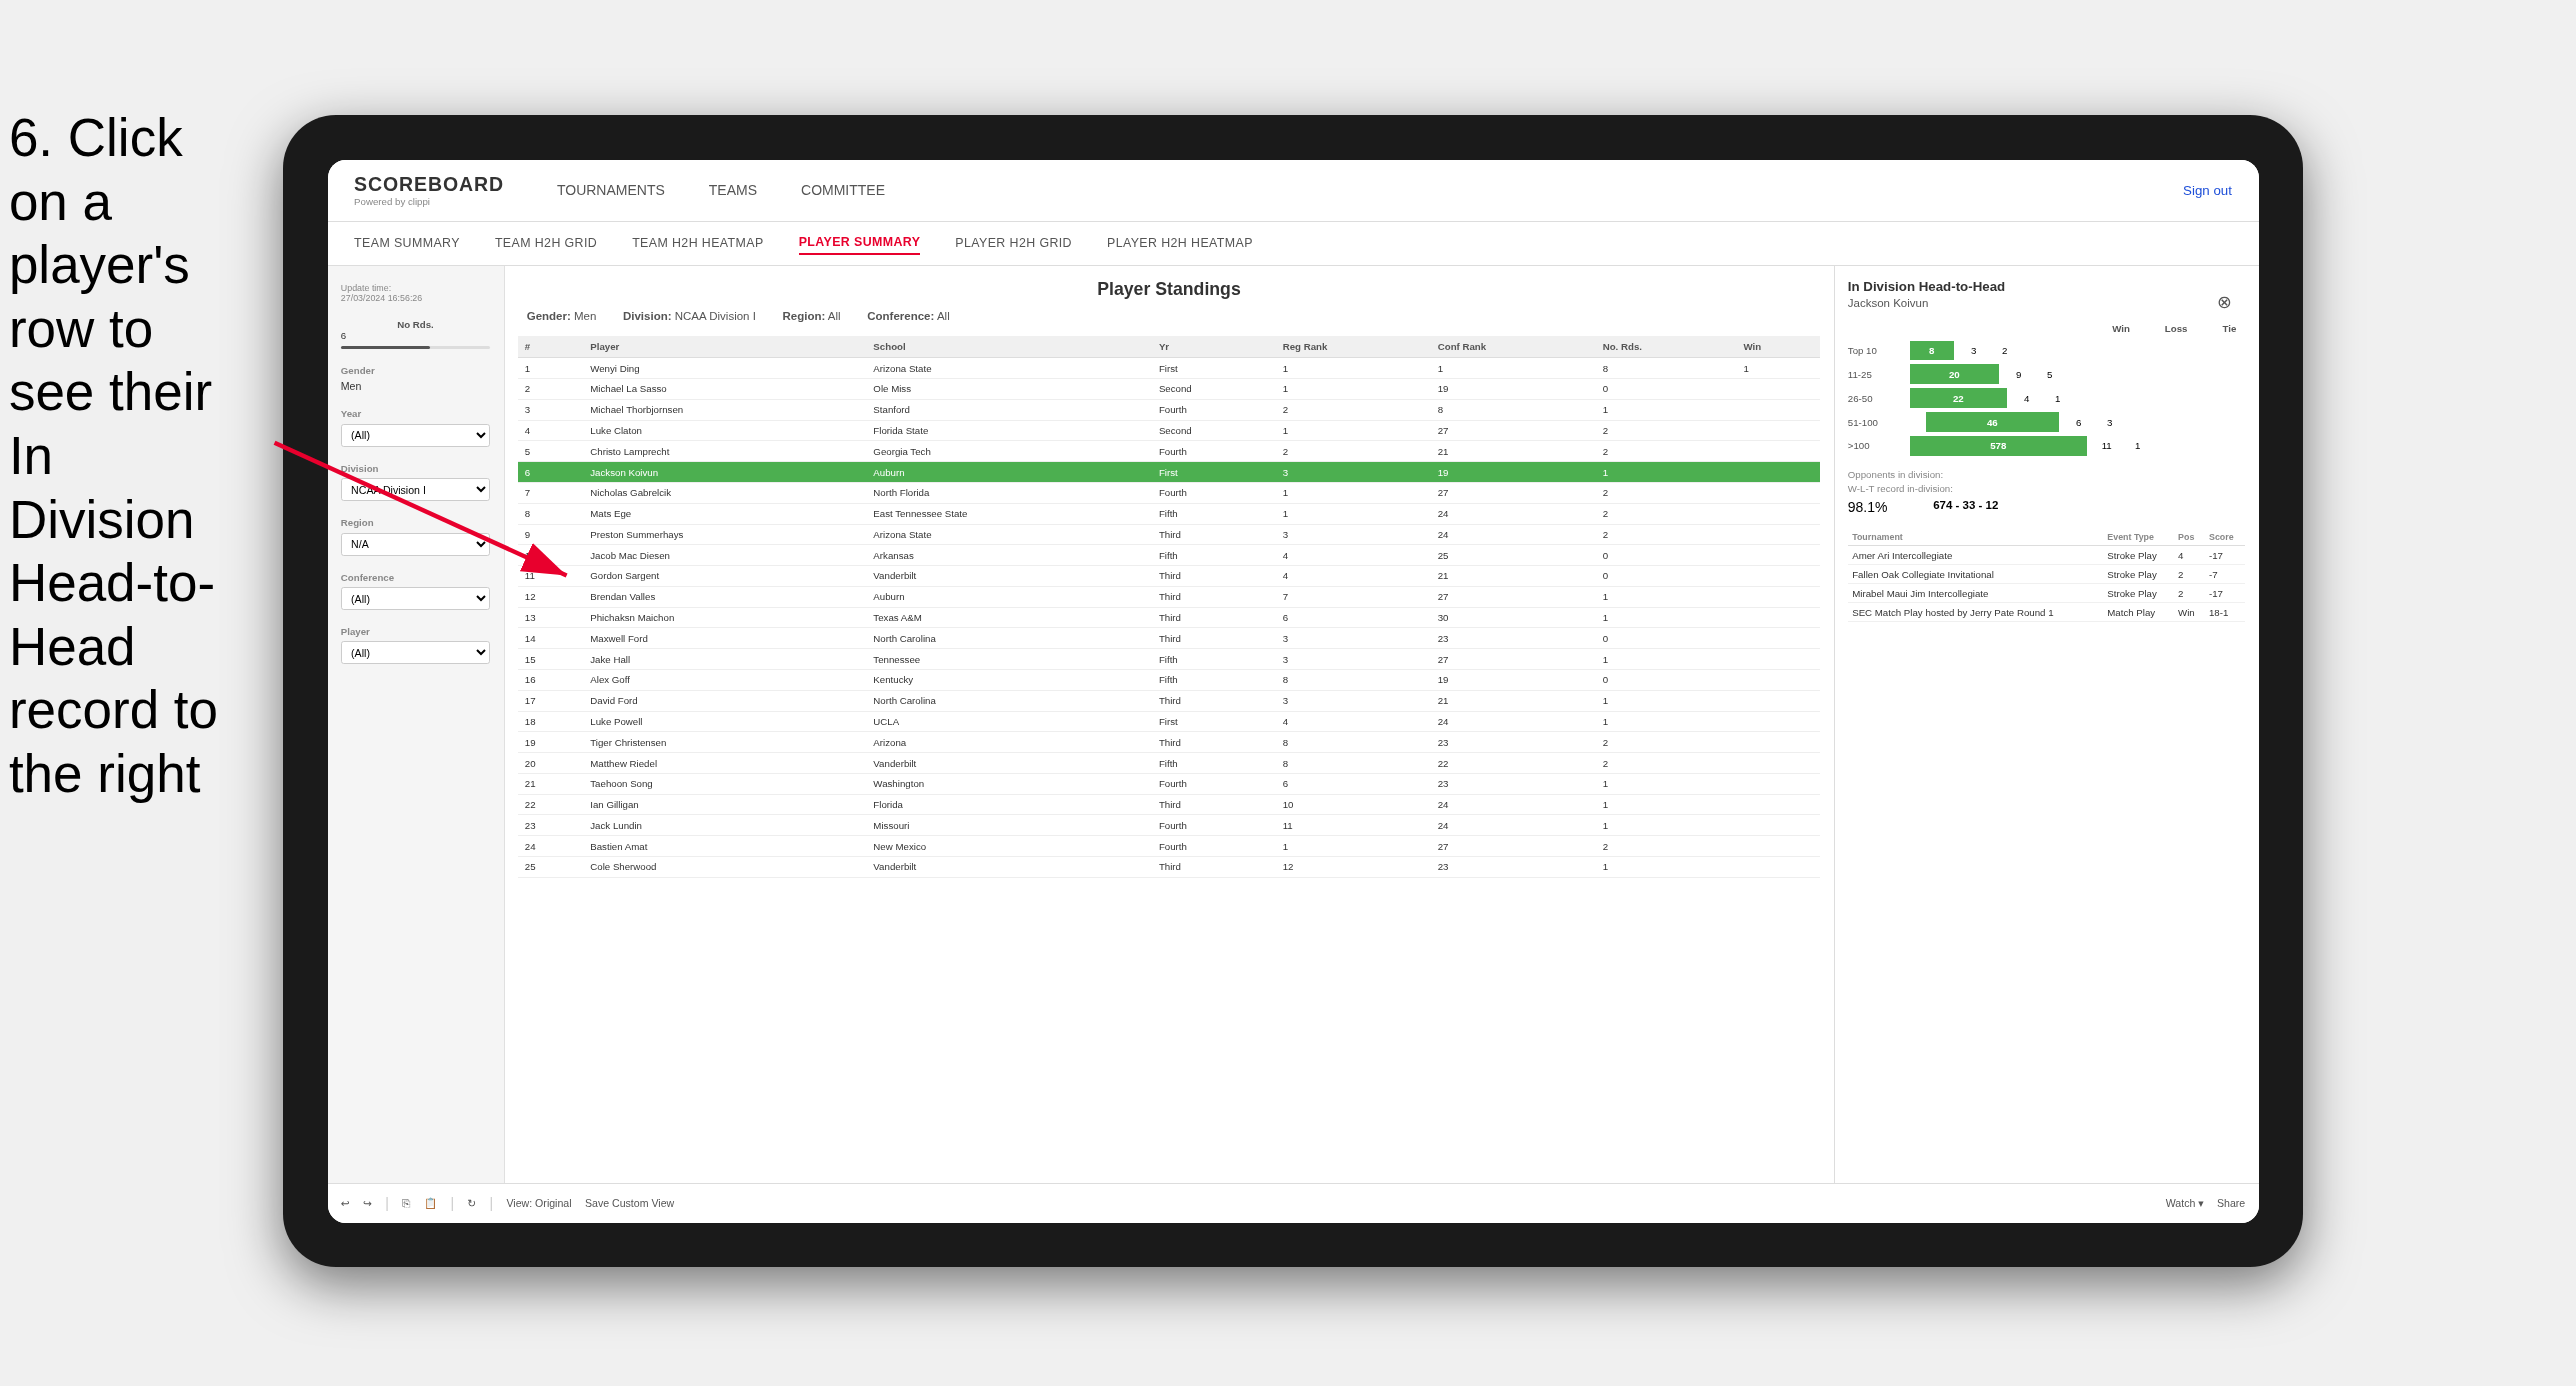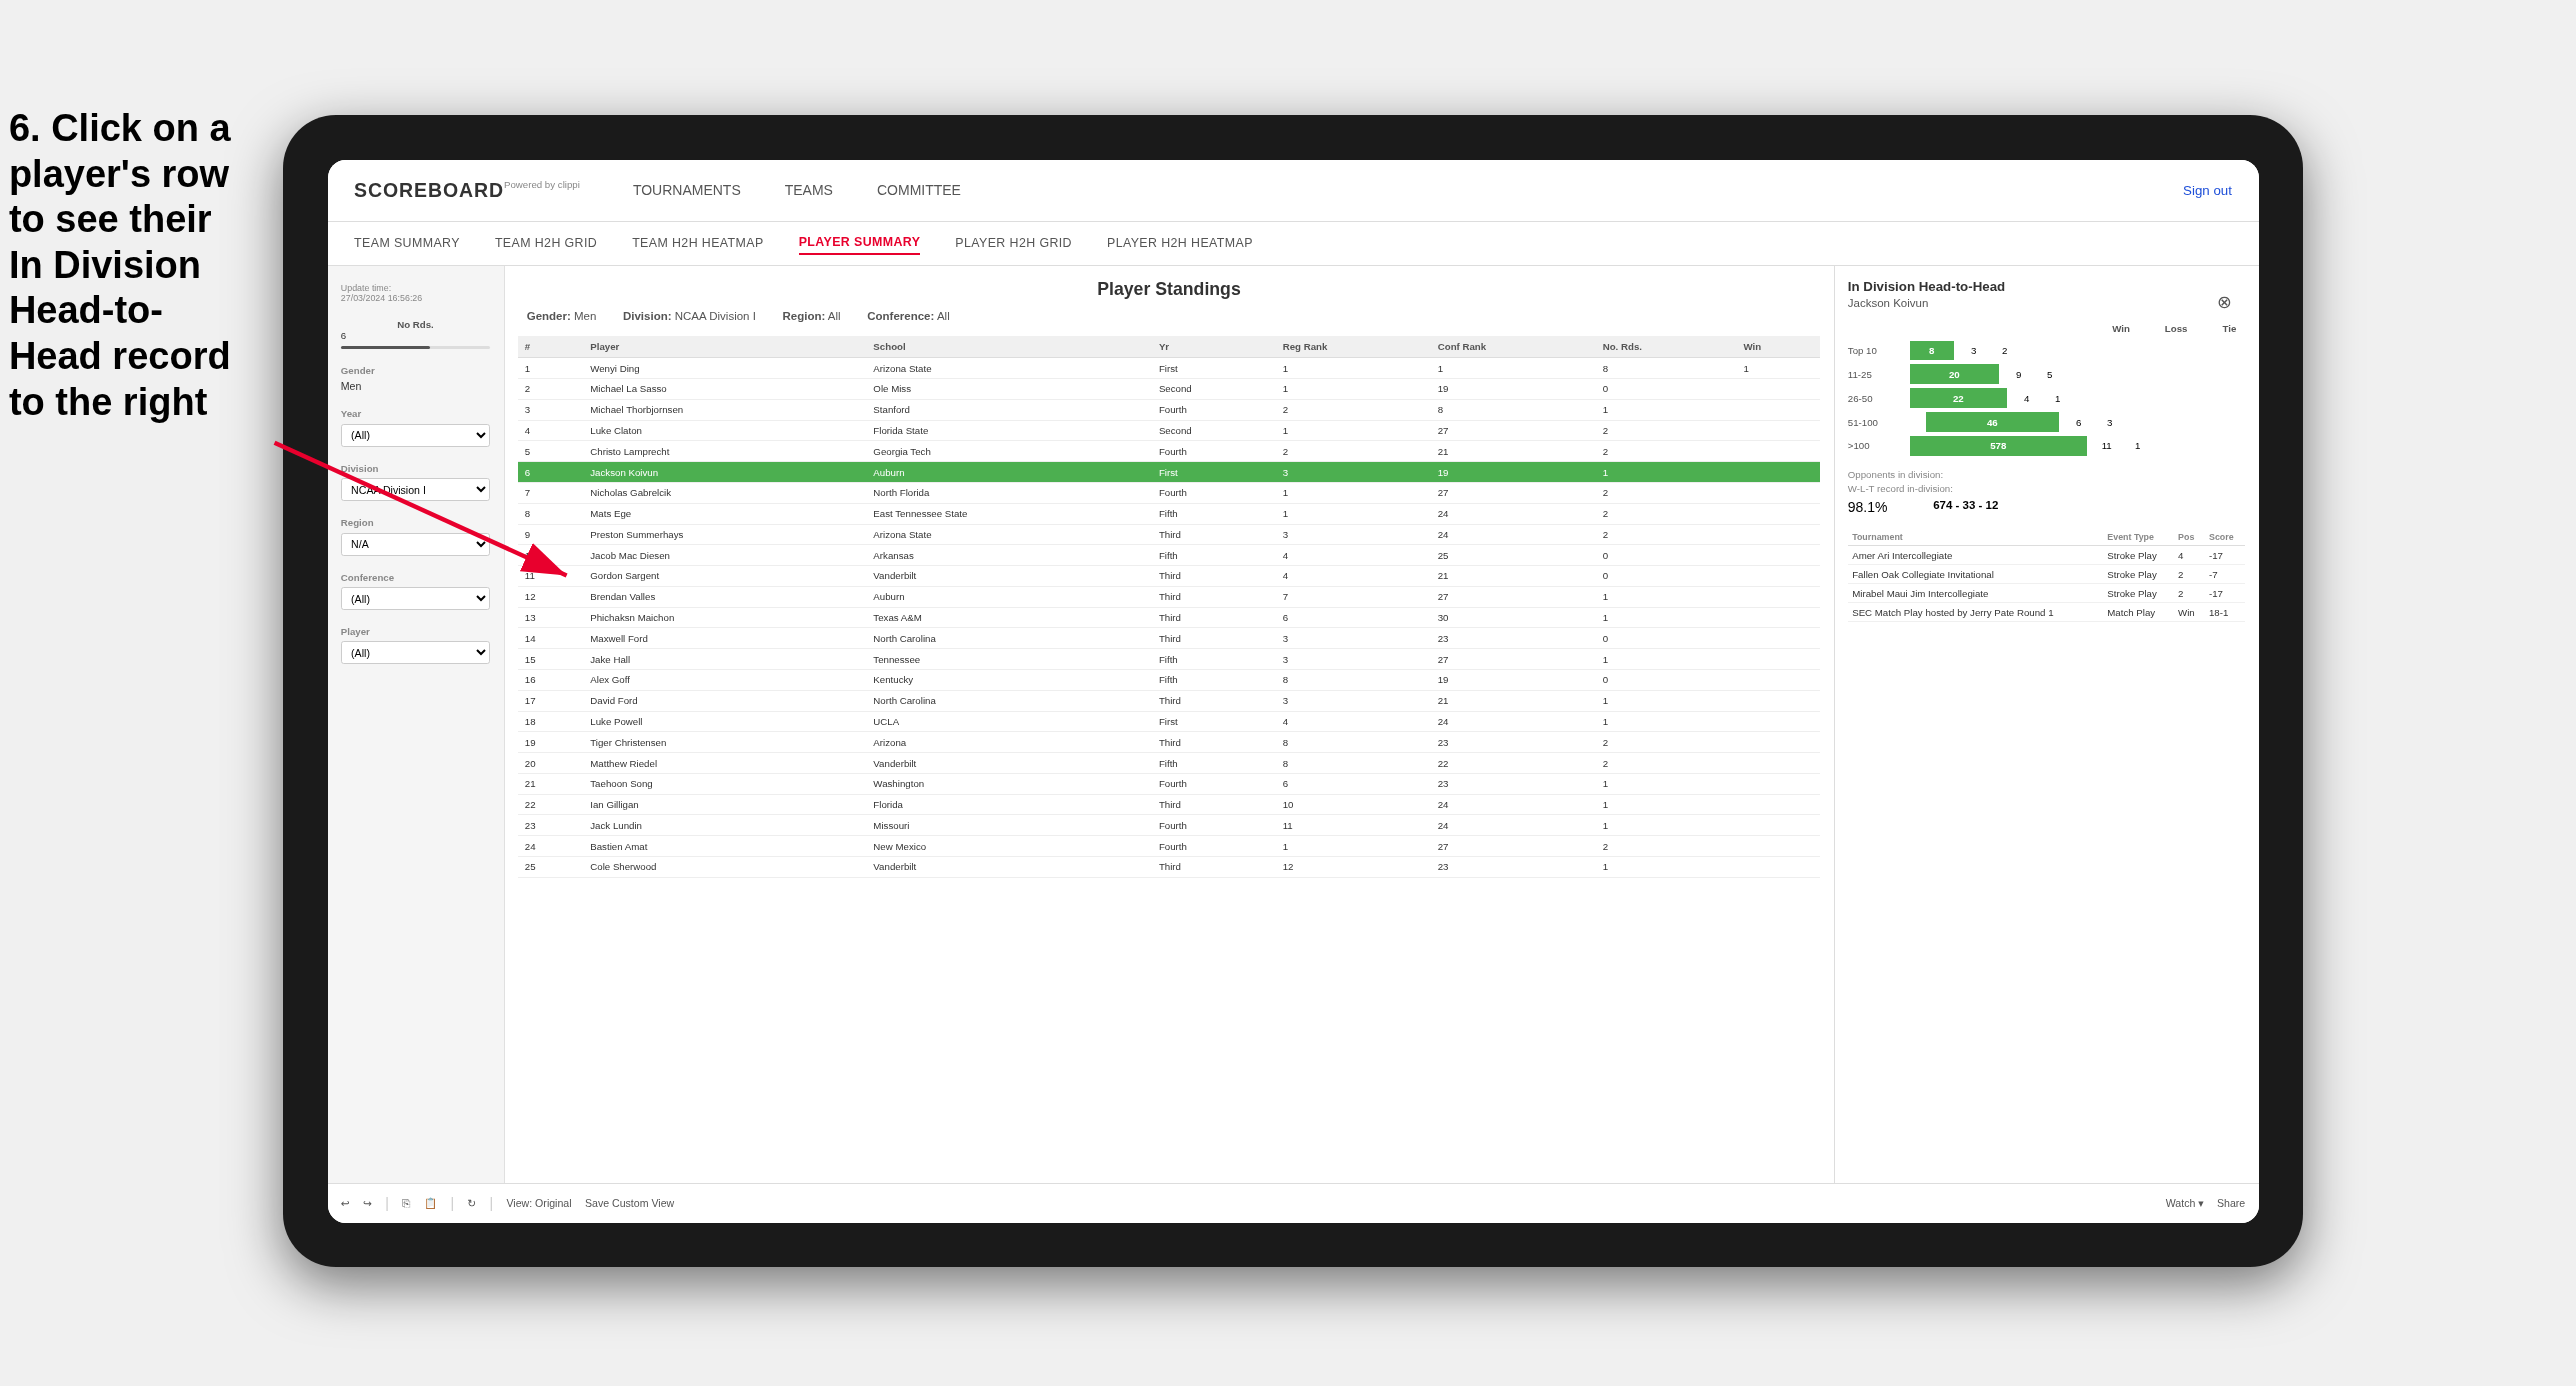--- a/index.html
+++ b/index.html
@@ -11,22 +11,22 @@
       position: relative;
       overflow: hidden;
     }
 
     
     .instruction-text {
       position: absolute;
       left: 0;
       top: 106px;
       width: 257px;
-      font-size: 38px;
-      font-weight: 700;
+      font-size: 53px;
+      font-weight: 400;
       line-height: 1.2;
       color: #000;
       padding: 0 8.9px;
     }
 
     
     .arrow-container {
       position: absolute;
       left: 248px;
       top: 425px;
@@ -71,21 +71,21 @@
       align-items: center;
       padding: 0 26.6px;
       height: 62px;
       border-bottom: 0.9px solid #ddd;
       background: #fff;
       flex-shrink: 0;
     }
 
     .logo {
       display: flex;
-      flex-direction: row;
+      flex-direction: column;
       margin-right: 53px;
     }
     .logo-title {
       font-size: 19.5px;
       font-weight: 900;
       color: #333;
       letter-spacing: 0.9px;
     }
     .logo-sub {
       font-size: 9.7px;

